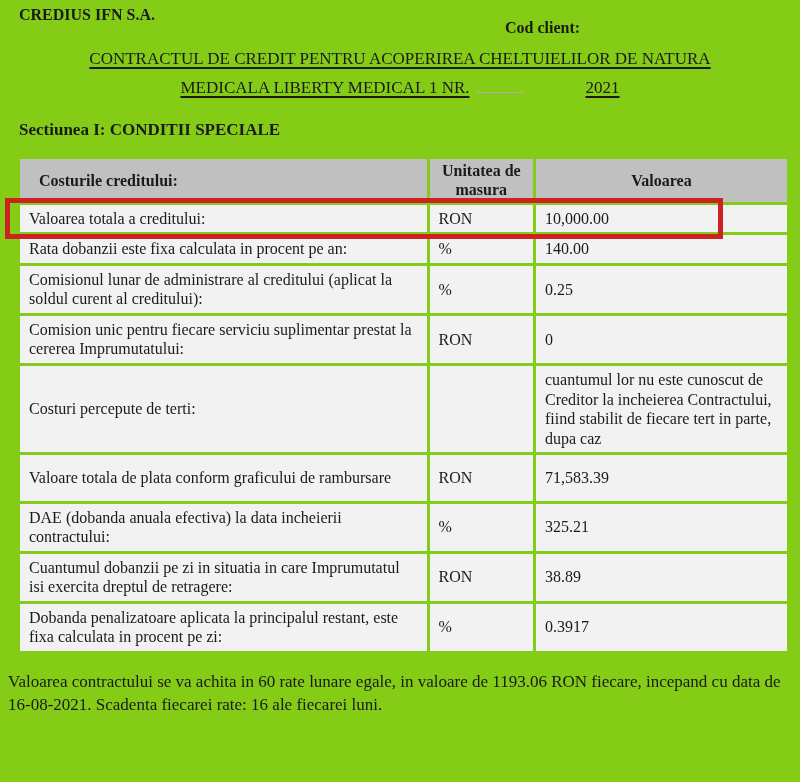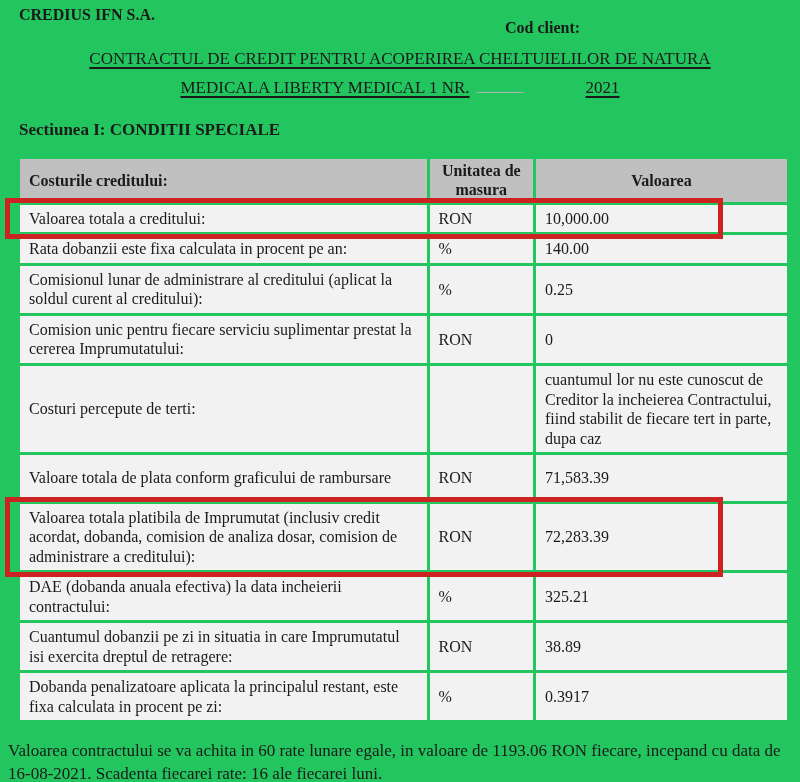--- a/index.html
+++ b/index.html
@@ -6,21 +6,21 @@
   html, body { background: #ffffff; }
   body {
     font-family: "Liberation Serif", "DejaVu Serif", serif;
     color: #1a1a1a;
     width: 800px;
   }
   .page {
     position: relative;
     width: 800px;
     height: 782px;
-    background: #22c55e;
+    background: #84cc16;
     overflow: hidden;
   }
 
   
   .doc-header {
     position: relative;
     padding-top: 8px;
     height: 30px;
   }
   .company {
@@ -91,21 +91,21 @@
     table-layout: fixed;
     font-size: 16px;
     line-height: 1.22;
   }
   col.c1 { width: 405px; }
   col.c2 { width: 103px; }
   col.c3 { width: 250px; }
   thead th {
     background: #c0c0c0;
     font-weight: bold;
-    padding: 2px 9px;
+    padding: 2px 19px;
     vertical-align: middle;
   }
   thead th.c1 { text-align: left; }
   thead th.c2, thead th.c3 { text-align: center; padding: 2px 4px; }
   tbody td {
     background: #f2f2f2;
     padding: 4px 9px;
     vertical-align: middle;
   }
   tbody td.c1 { text-align: left; }
@@ -193,25 +193,20 @@
         <td class="c1">Costuri percepute de terti:</td>
         <td class="c2"></td>
         <td class="c3">cuantumul lor nu este cunoscut de Creditor la incheierea Contractului, fiind stabilit de fiecare tert in parte, dupa caz</td>
       </tr>
       <tr class="row-pad">
         <td class="c1">Valoare totala de plata conform graficului de rambursare</td>
         <td class="c2">RON</td>
         <td class="c3">71,583.39</td>
       </tr>
       <tr>
-        <td class="c1 rel"><span>Valoarea totala platibila de Imprumutat (inclusiv credit acordat, dobanda, comision de analiza dosar, comision de administrare a creditului):</span><div class="hlbox"></div></td>
-        <td class="c2">RON</td>
-        <td class="c3">72,283.39</td>
-      </tr>
-      <tr>
         <td class="c1">DAE (dobanda anuala efectiva) la data incheierii contractului:</td>
         <td class="c2">%</td>
         <td class="c3">325.21</td>
       </tr>
       <tr>
         <td class="c1">Cuantumul dobanzii pe zi in situatia in care Imprumutatul isi exercita dreptul de retragere:</td>
         <td class="c2">RON</td>
         <td class="c3">38.89</td>
       </tr>
       <tr>

